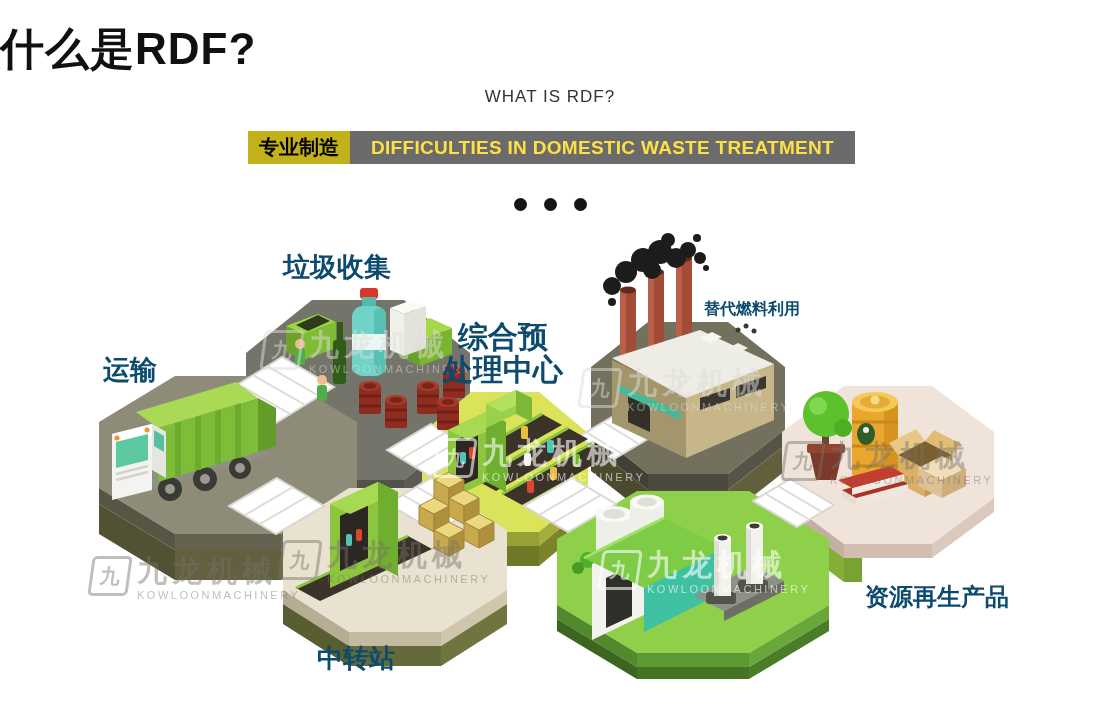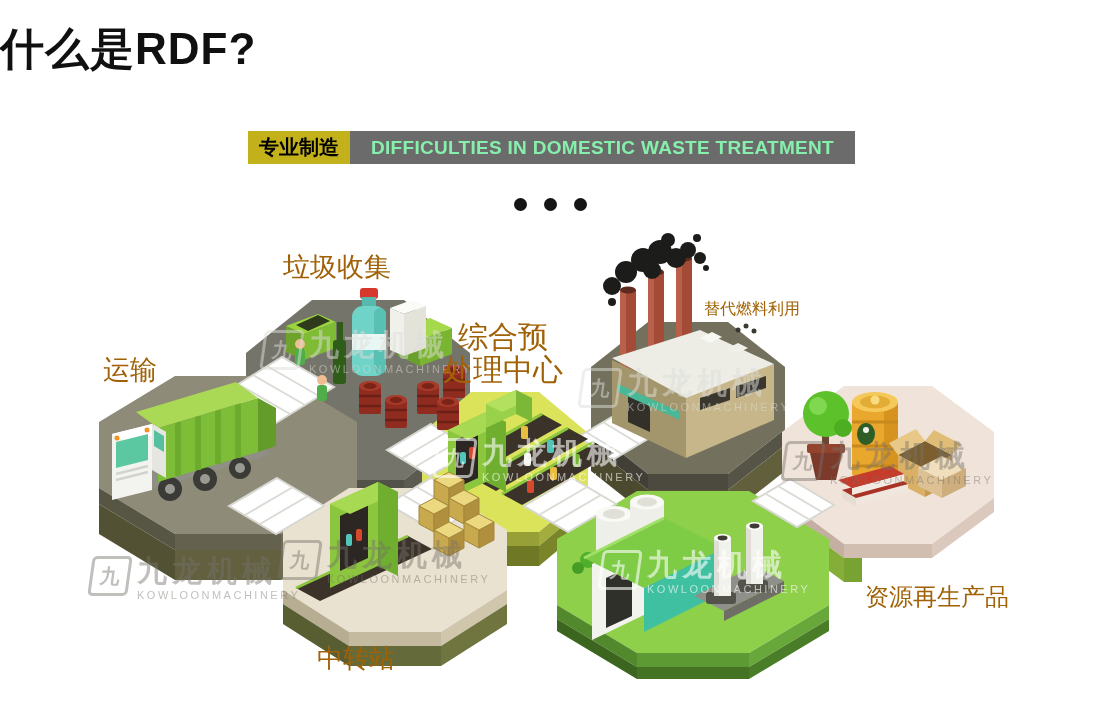--- a/index.html
+++ b/index.html
@@ -5,43 +5,44 @@
   html,body{margin:0;padding:0;background:#fff;}
   .stage{position:relative;width:1100px;height:727px;background:#fff;margin:0 auto;overflow:hidden;
          font-family:"Liberation Sans","DejaVu Sans",sans-serif;}
   .title{position:absolute;top:20px;left:0;width:100%;text-align:left;
          font-size:44px;font-weight:bold;color:#101010;letter-spacing:1px;}
   .subtitle{position:absolute;top:87px;left:0;width:100%;text-align:center;
          font-size:17px;color:#333;letter-spacing:1px;}
   .banner{position:absolute;top:131px;left:248px;width:607px;height:33px;display:flex;}
   .banner-tag{background:#c3b11c;color:#000000;font-size:20px;font-weight:bold;
          display:flex;align-items:center;justify-content:center;padding:0 11px;white-space:nowrap;}
-  .banner-text{flex:1;background:#6b6b6b;color:#86efac;font-size:19px;font-weight:bold;
+  .banner-text{flex:1;background:#6b6b6b;color:#fde047;font-size:19px;font-weight:bold;
          display:flex;align-items:center;justify-content:center;white-space:nowrap;letter-spacing:.3px;}
   .dots{position:absolute;top:198px;left:0;width:1100px;display:flex;justify-content:center;gap:17px;}
   .dot{width:13px;height:13px;border-radius:50%;background:#151515;}
   svg.scene{position:absolute;left:0;top:0;z-index:1;}
-  .lbl{position:absolute;font-weight:normal;color:#a16207;line-height:1.1;white-space:nowrap;z-index:3;}
+  .lbl{position:absolute;font-weight:bold;color:#0c4a6e;line-height:1.1;white-space:nowrap;z-index:3;}
   .wm{position:absolute;display:flex;align-items:flex-start;gap:7px;z-index:2;pointer-events:none;}
   .wm-logo{width:34px;height:34px;border:3px solid currentColor;border-radius:5px;flex:0 0 auto;
          display:flex;align-items:center;justify-content:center;font-size:20px;font-weight:bold;
          transform:skewX(-8deg);}
   .wm-col{display:flex;flex-direction:column;}
   .wm-cn{font-size:30px;font-weight:bold;letter-spacing:5px;line-height:1;}
   .wm-en{font-size:11px;font-weight:normal;letter-spacing:2.5px;line-height:1;margin-top:4px;}
   .wm-gray{color:rgba(118,114,106,0.45);}
   .wm-light{color:rgba(222,222,218,0.5);}
   .wm-white{color:rgba(255,255,255,0.6);}
 </style>
 </head>
 <body>
 
 <div class="stage">
 
   <div class="title">什么是RDF?</div>
+  <div class="subtitle">WHAT IS RDF?</div>
 
   <div class="banner">
     <span class="banner-tag">专业制造</span>
     <span class="banner-text">DIFFICULTIES IN DOMESTIC WASTE TREATMENT</span>
   </div>
 
   <div class="dots">
     <span class="dot"></span>
     <span class="dot"></span>
     <span class="dot"></span>

